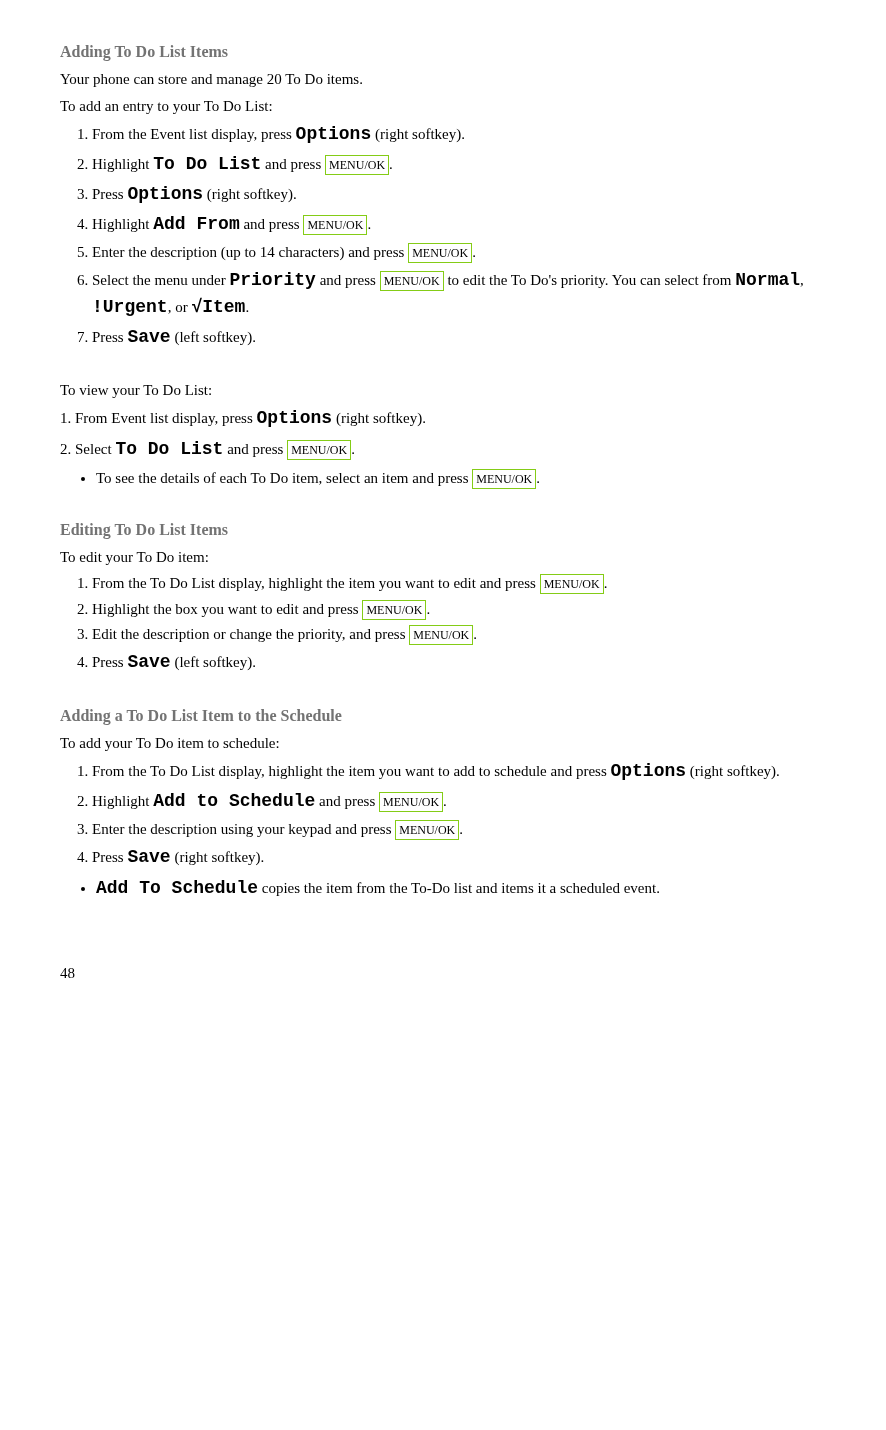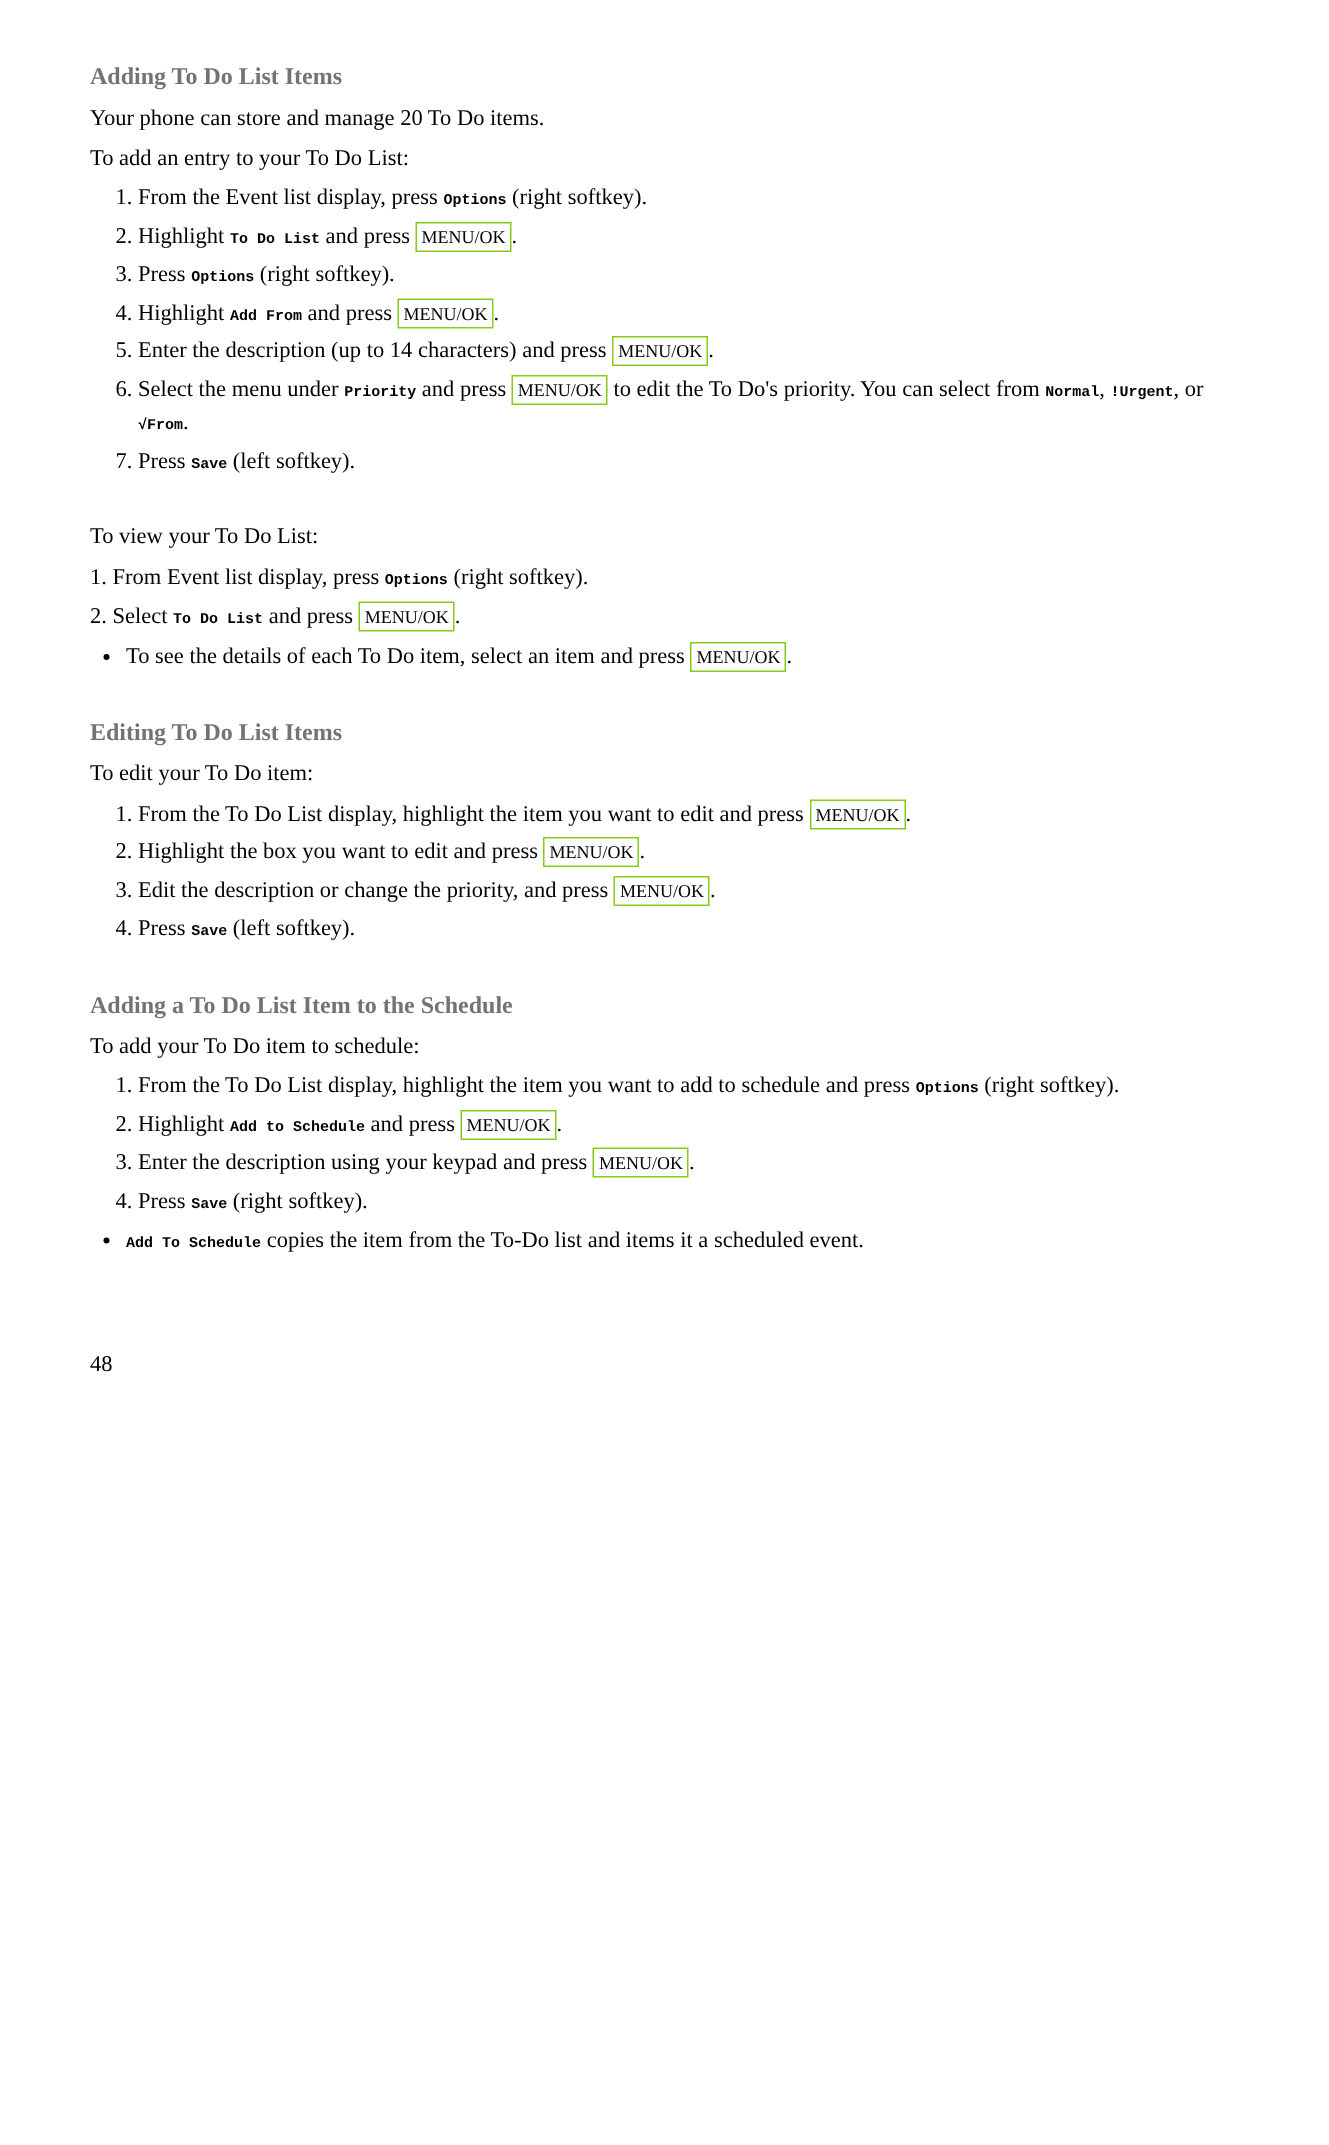--- a/index.html
+++ b/index.html
@@ -47,34 +47,35 @@
 
     ul {
       margin-left: 24px;
       list-style: disc;
       margin-bottom: 4px;
     }
 
     ul li {
       margin-bottom: 3px;
       font-size: 15px;
+      margin-left: 12px;
     }
 
     .kbd {
       display: inline-block;
       border: 1px solid #84cc16;
       padding: 0px 3px;
       font-family: "Times New Roman", Times, serif;
       font-size: 12px;
     }
 
     .bold-mono {
       font-family: "Courier New", Courier, monospace;
       font-weight: bold;
-      font-size: 10px;
+      font-size: 18px;
     }
 
     .page-number {
       text-align: left;
       margin-top: 60px;
       font-size: 15px;
     }
   </style>
 </head>
 <body>
@@ -93,21 +94,21 @@
     <li>
       <span>Press </span><span class="bold-mono">Options</span><span> (right softkey).</span>
     </li>
     <li>
       <span>Highlight </span><span class="bold-mono">Add From</span><span> and press </span><span class="kbd">MENU/OK</span><span>.</span>
     </li>
     <li>
       <span>Enter the description (up to 14 characters) and press </span><span class="kbd">MENU/OK</span><span>.</span>
     </li>
     <li>
-      <span>Select the menu under </span><span class="bold-mono">Priority</span><span> and press </span><span class="kbd">MENU/OK</span><span> to edit the To Do's priority. You can select from </span><span class="bold-mono">Normal</span><span>, </span><span class="bold-mono">!Urgent</span><span>, or </span><span class="bold-mono">√From</span><span>.</span>
+      <span>Select the menu under </span><span class="bold-mono">Priority</span><span> and press </span><span class="kbd">MENU/OK</span><span> to edit the To Do's priority. You can select from </span><span class="bold-mono">Normal</span><span>, </span><span class="bold-mono">!Urgent</span><span>, or </span><span class="bold-mono">√Item</span><span>.</span>
     </li>
     <li>
       <span>Press </span><span class="bold-mono">Save</span><span> (left softkey).</span>
     </li>
   </ol>
 </div>
 
 <div class="section">
   <p>To view your To Do List:</p>
   <p>

